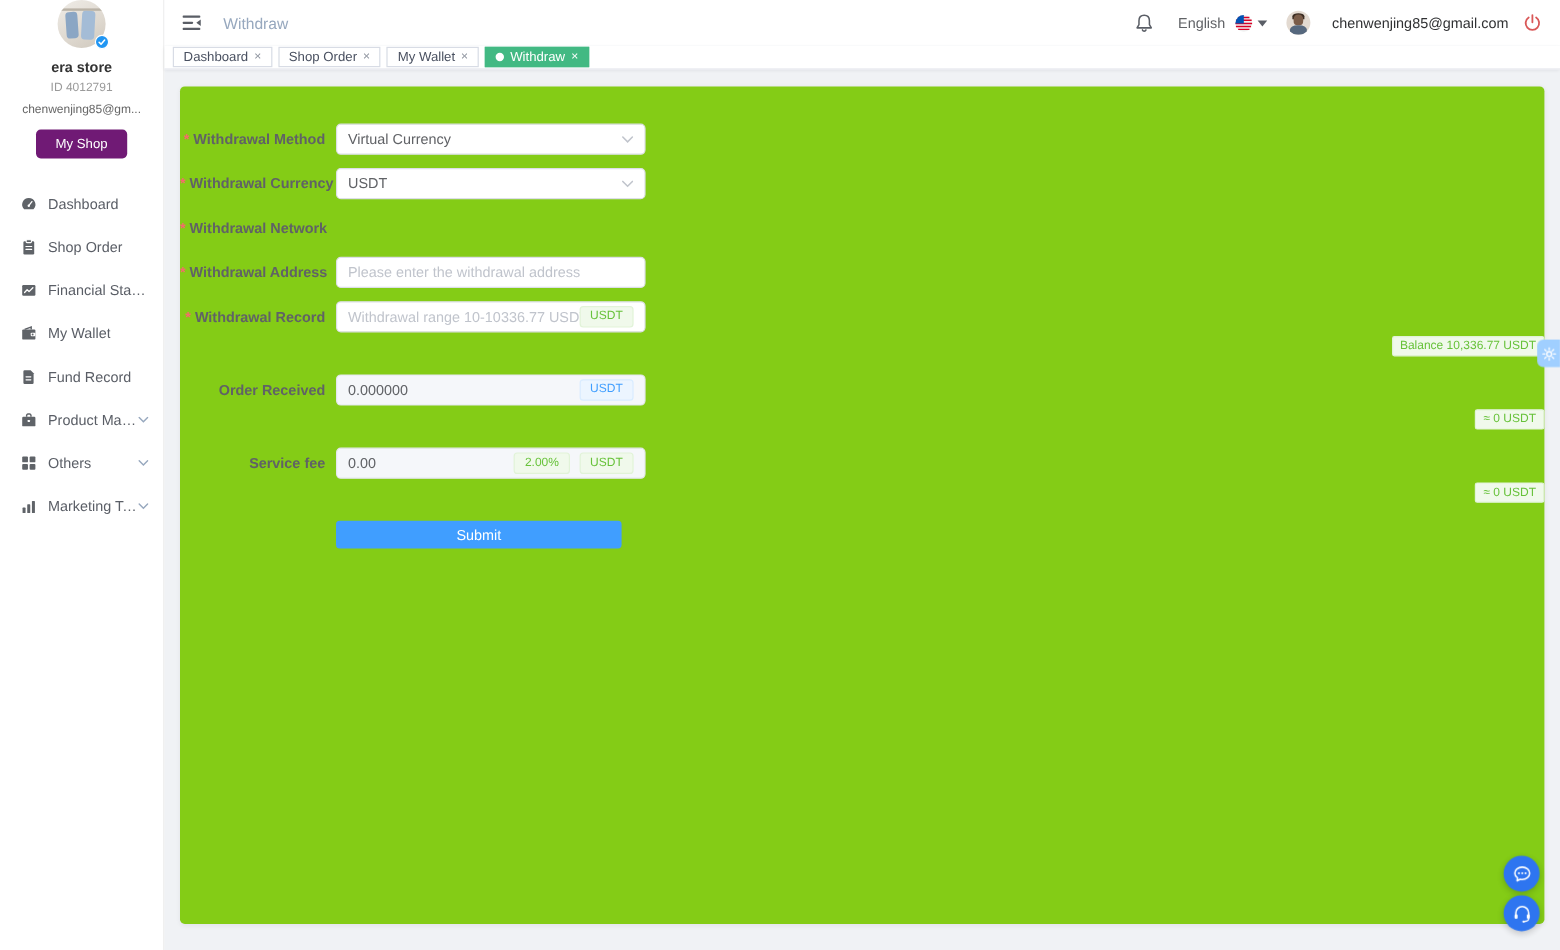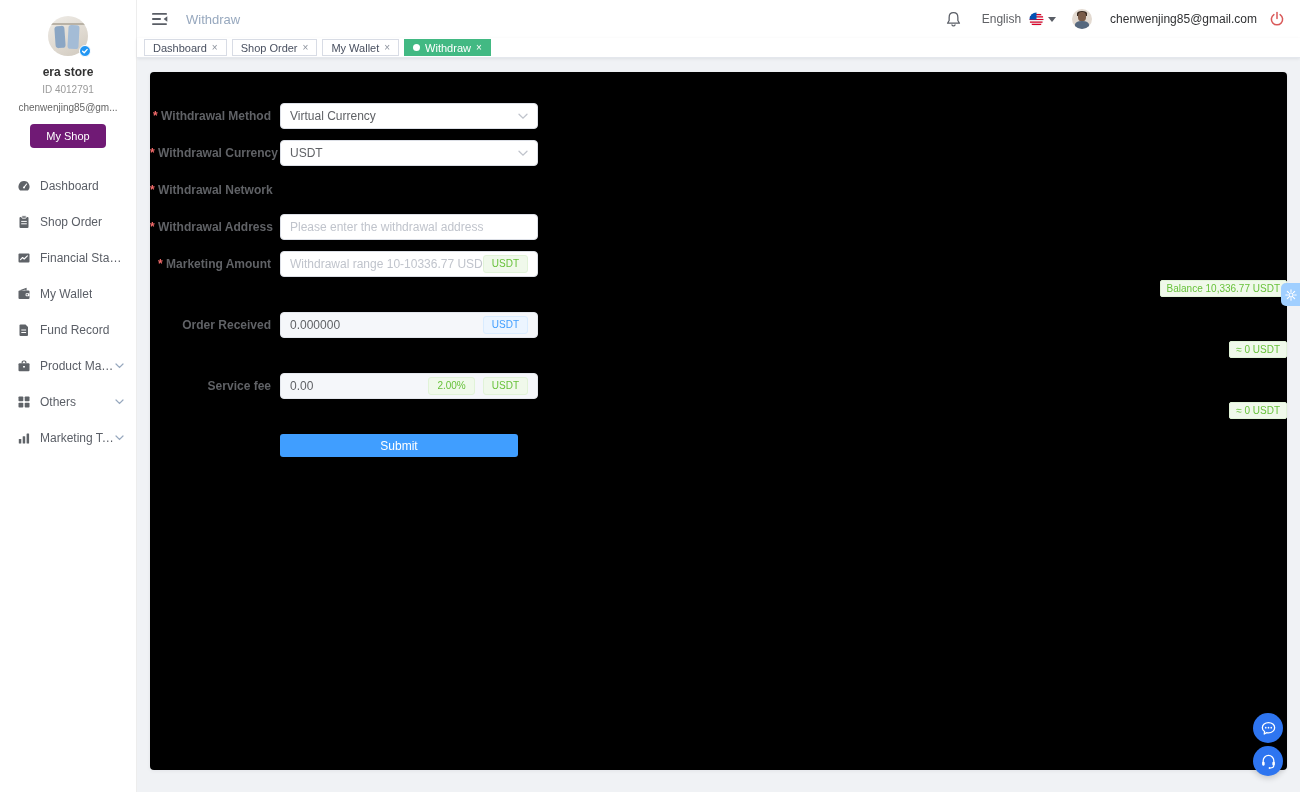--- a/index.html
+++ b/index.html
@@ -8,21 +8,21 @@
     font-family:"Liberation Sans", sans-serif;
     background:#f0f2f5;
     display:flex;
     color:#606266;
   }
   
   .sidebar {
     width:137px; flex-shrink:0; background:#fff;
     border-right:1px solid #ededed; height:100%;
   }
-  .profile { text-align:center; padding-top:16px; }
+  .profile { text-align:center; }
   .avatar-wrap { position:relative; width:40px; height:40px; margin:0 auto; }
   .store-avatar {
     width:40px; height:40px; border-radius:50%; overflow:hidden;
     background:linear-gradient(150deg,#efece7 0%,#ded8cf 60%,#cfc8bd 100%);
     position:relative;
   }
   .store-avatar .garment1 { position:absolute; left:7px; top:10px; width:10px; height:22px; background:#8ba6c4; border-radius:3px; transform:rotate(-4deg); }
   .store-avatar .garment2 { position:absolute; left:20px; top:9px; width:11px; height:24px; background:#a4bcd6; border-radius:3px; transform:rotate(3deg); }
   .store-avatar .rail { position:absolute; left:2px; top:7px; width:36px; height:2px; background:#b9b2a6; }
   .verified-badge {
@@ -83,21 +83,21 @@
     border:1px solid #d8dce5; background:#fff; color:#495060;
     font-size:11px; cursor:pointer; white-space:nowrap;
   }
   .tag .tag-close { margin-left:5px; font-size:10px; line-height:1; color:#8b919c; }
   .tag.active { background:#42b983; border-color:#42b983; color:#fff; }
   .tag.active .tag-close { color:#fff; }
   .tag-dot { width:7px; height:7px; border-radius:50%; background:#fff; margin-right:5px; }
   
   .content { flex:1; padding:14px 13px 22px; min-height:0; }
   .card {
-    background:#000000; border-radius:4px; height:100%;
+    background:#84cc16; border-radius:4px; height:100%;
     box-shadow:0 1px 4px rgba(0,21,41,.06);
     padding-top:31px;
   }
   .form-row { display:flex; align-items:center; margin-bottom:11px; }
   .form-label {
     width:130px; flex-shrink:0; text-align:right; padding-right:9px;
     font-size:12px; font-weight:bold; color:#606266; line-height:26px;
     white-space:nowrap;
   }
   .required::before { content:"* "; color:#f56c6c; }
@@ -363,21 +363,21 @@
       </div>
 
       <div class="form-row">
         <div class="form-label required">Withdrawal Address</div>
         <div class="control">
           <input type="text" placeholder="Please enter the withdrawal address" style="">
         </div>
       </div>
 
       <div class="form-row tight">
-        <div class="form-label required">Marketing Amount</div>
+        <div class="form-label required">Withdrawal Record</div>
         <div class="control">
           <input type="text" placeholder="Withdrawal range 10-10336.77 USDT" style="">
           <span class="badge green">USDT</span>
         </div>
       </div>
       <div class="form-row note-row">
         <div class="form-label"></div>
         <span class="pill">Balance 10,336.77 USDT</span>
       </div>
 

